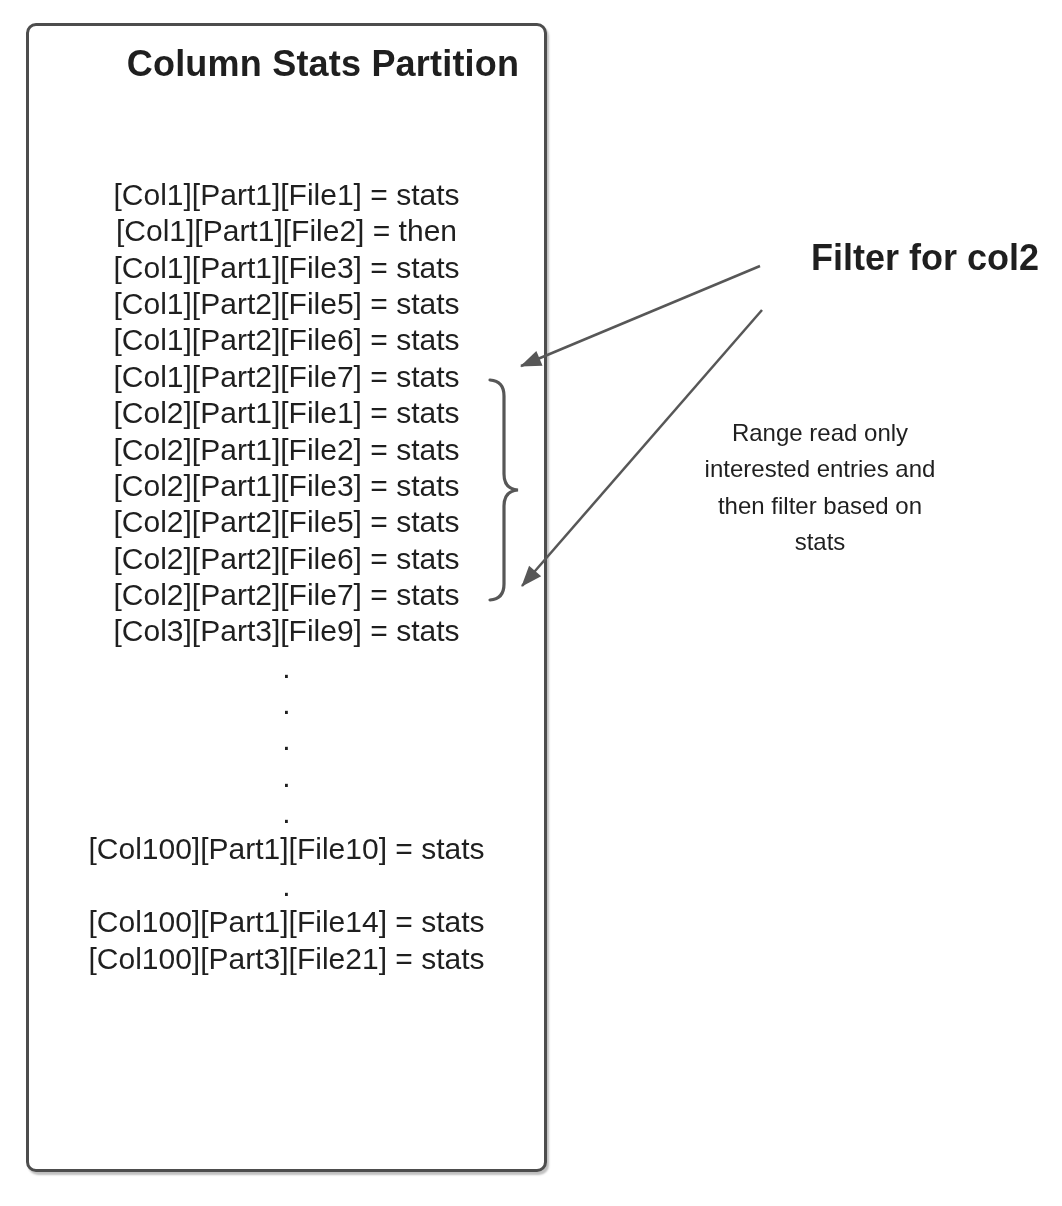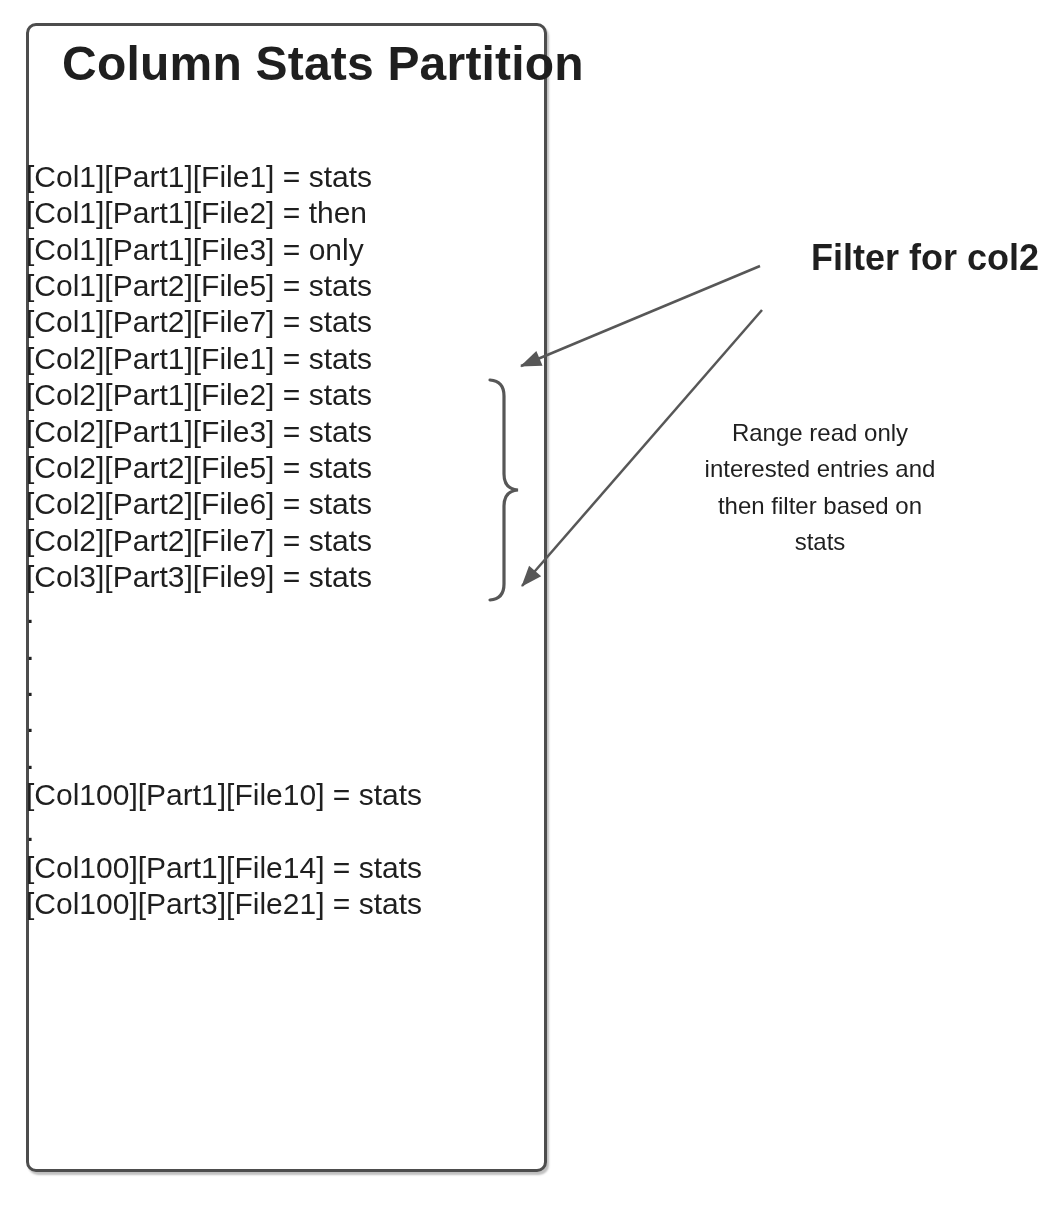--- a/index.html
+++ b/index.html
@@ -30,32 +30,32 @@
     border: 3px solid var(--box-border);
     border-radius: 10px;
     box-shadow: 2px 3px 2px rgba(0,0,0,0.25);
   }
   .box-title {
     position: absolute;
     left: 26px;
     top: 46px;
     width: 594px;
     text-align: center;
-    font-size: 48px;
+    font-size: 36px;
     line-height: 36px;
     font-weight: 700;
     color: var(--text-color);
     letter-spacing: 0.2px;
   }
   .entries {
     position: absolute;
     left: 26px;
-    top: 159px;
+    top: 177px;
     width: 521px;
-    text-align: left;
+    text-align: center;
     color: var(--text-color);
   }
   .entry {
     font-size: 30px;
     line-height: 36.36px;
     white-space: pre;
   }
   .overlay {
     position: absolute;
     left: 0;
@@ -104,22 +104,23 @@
 
 <div class="canvas">
 
   <div class="partition-box"></div>
 
   <div class="box-title">Column Stats Partition</div>
 
   <div class="entries">
       <div class="entry">[Col1][Part1][File1] = stats</div>
       <div class="entry">[Col1][Part1][File2] = then</div>
-      <div class="entry">[Col1][Part1][File3] = only</div>
+      <div class="entry">[Col1][Part1][File3] = stats</div>
       <div class="entry">[Col1][Part2][File5] = stats</div>
+      <div class="entry">[Col1][Part2][File6] = stats</div>
       <div class="entry">[Col1][Part2][File7] = stats</div>
       <div class="entry">[Col2][Part1][File1] = stats</div>
       <div class="entry">[Col2][Part1][File2] = stats</div>
       <div class="entry">[Col2][Part1][File3] = stats</div>
       <div class="entry">[Col2][Part2][File5] = stats</div>
       <div class="entry">[Col2][Part2][File6] = stats</div>
       <div class="entry">[Col2][Part2][File7] = stats</div>
       <div class="entry">[Col3][Part3][File9] = stats</div>
       <div class="entry">.</div>
       <div class="entry">.</div>

